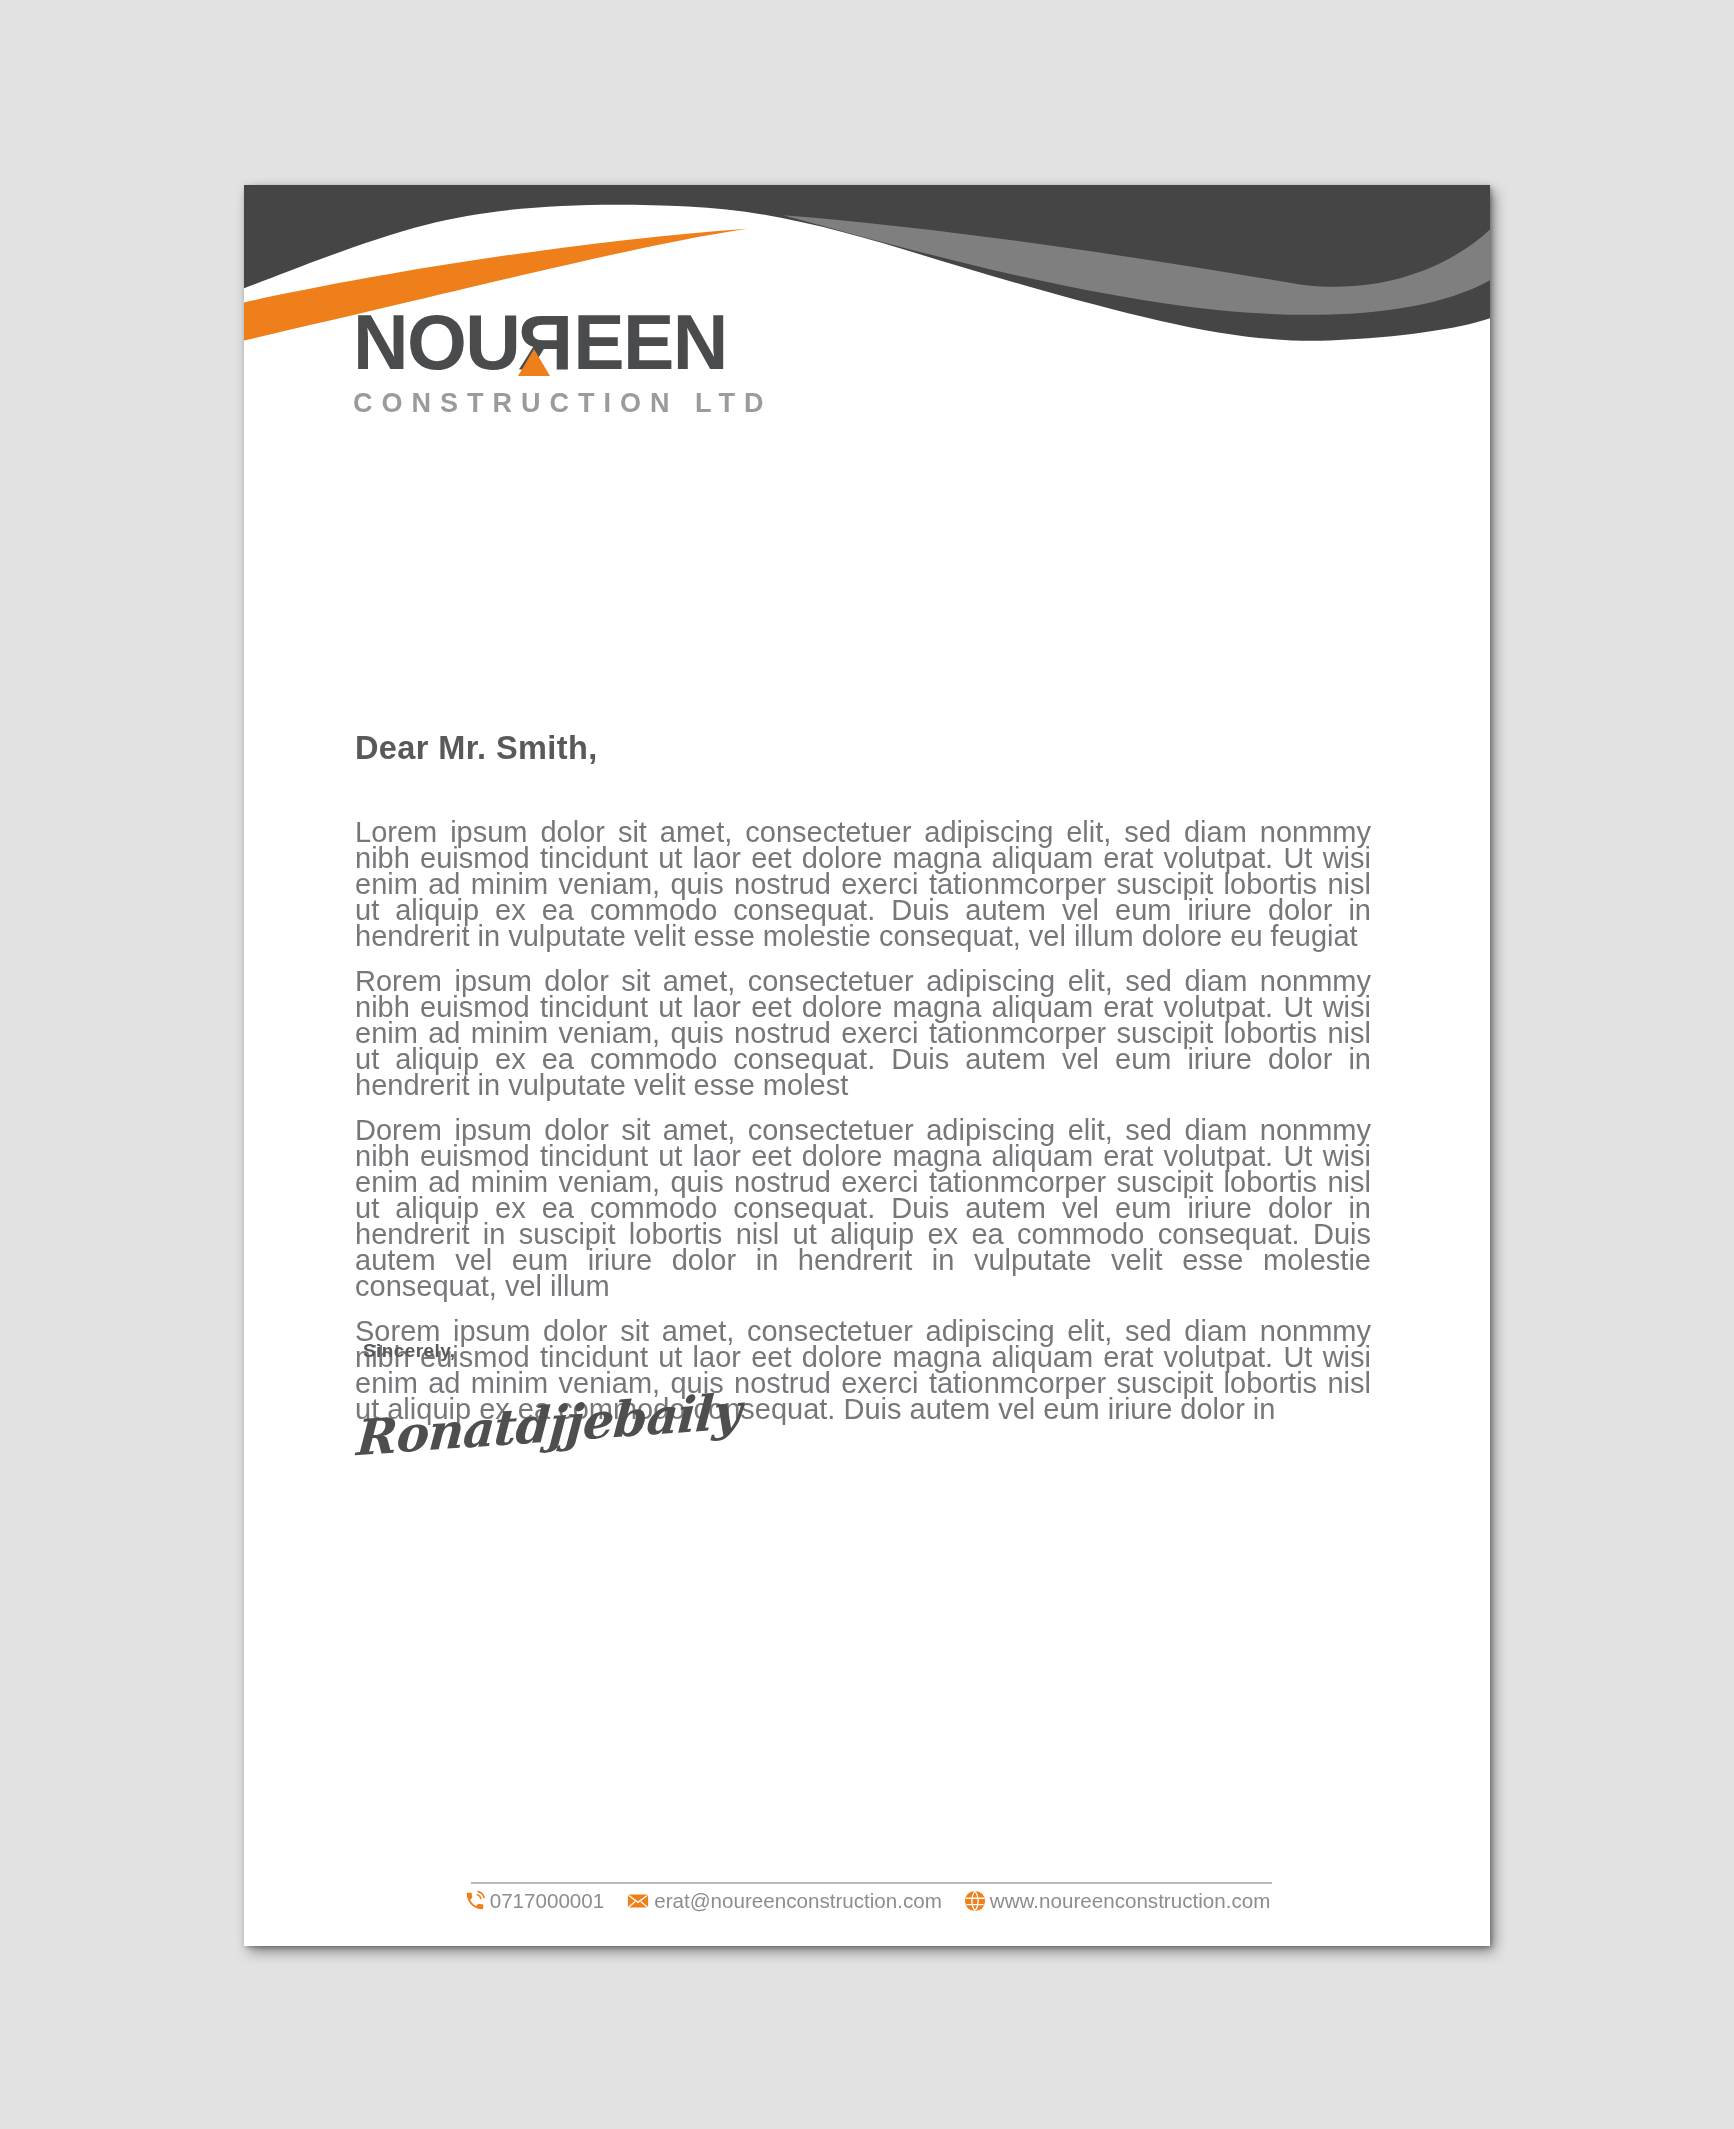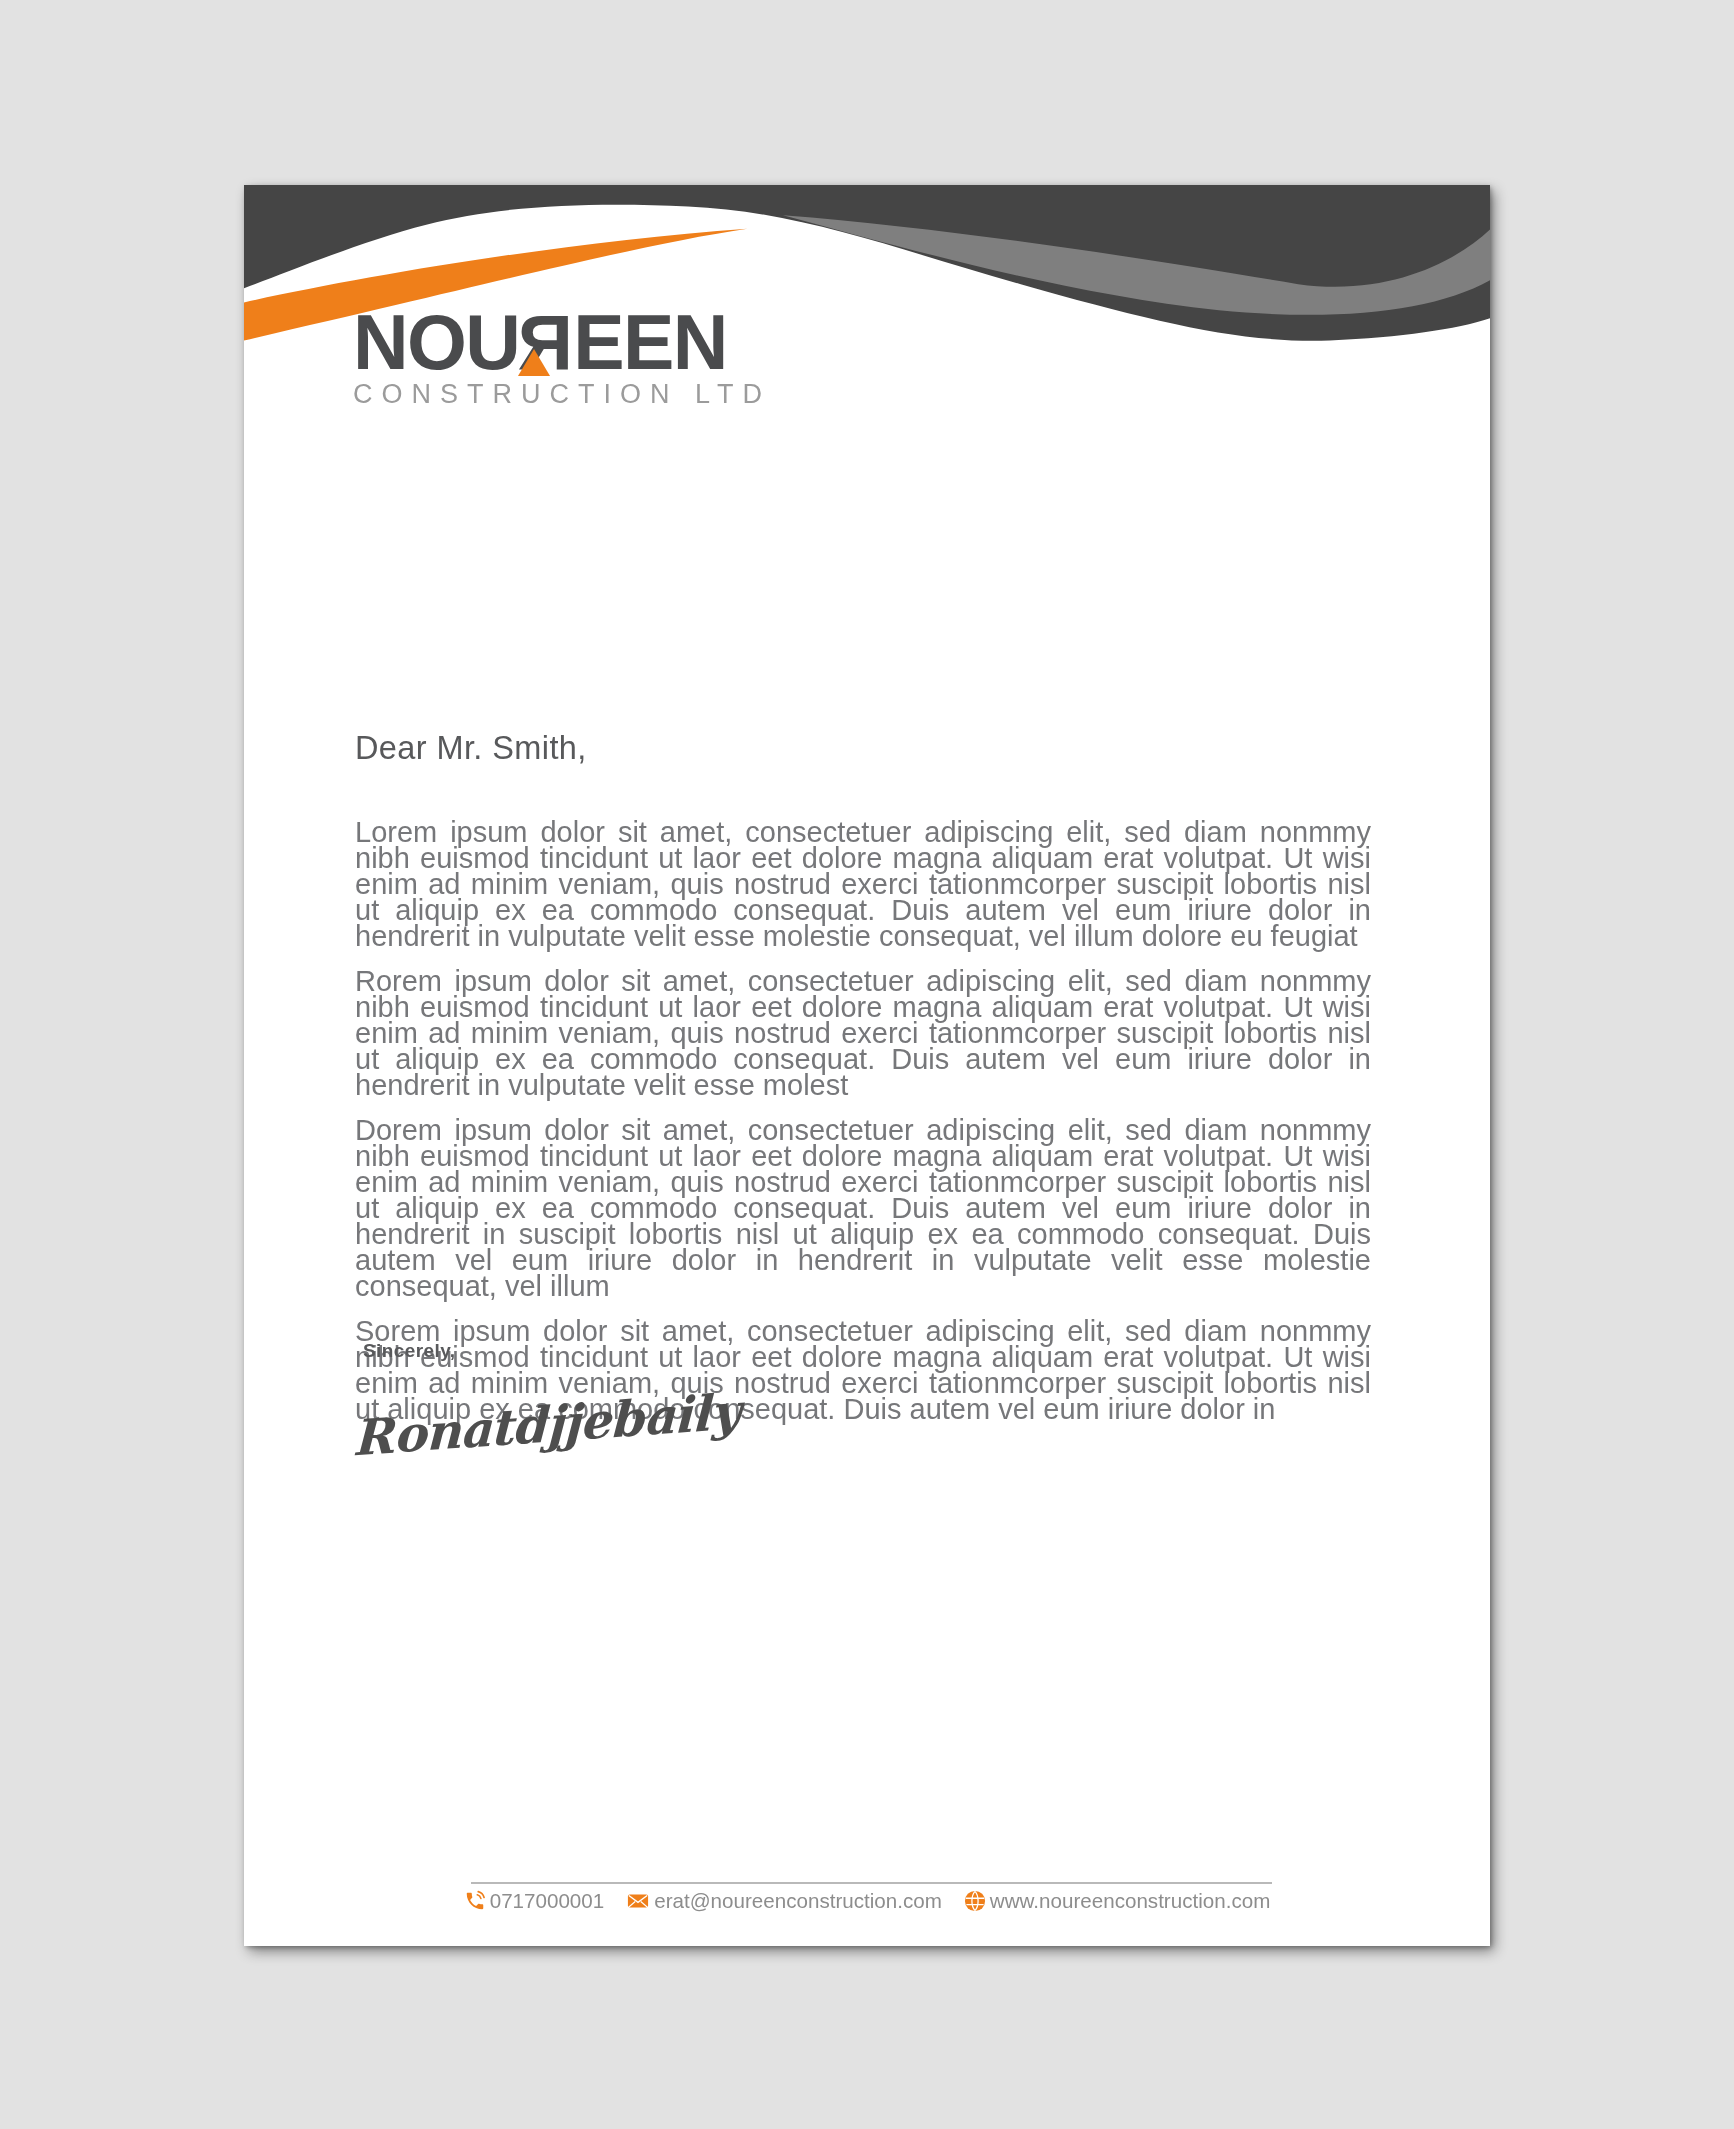--- a/index.html
+++ b/index.html
@@ -47,34 +47,35 @@
   .logo-r{position:relative; display:inline-block;}
   .r-flip{display:inline-block; transform:scaleX(-1);}
   .r-triangle{
     position:absolute; left:-1.6px; bottom:5.5px;
     width:0; height:0;
     border-left:16.6px solid transparent;
     border-right:16.6px solid transparent;
     border-bottom:27px solid var(--orange);
   }
   .logo-subtitle{
-    margin-top:0;
+    margin-top:9px;
     font-size:27px;
     letter-spacing:9px;
     color:var(--subtitle_gray);
     white-space:nowrap;
+    font-weight:bold;
   }
   
   .letter{
     position:absolute; left:111px; top:545px;
     width:1016px;
     color:var(--body_text);
   }
   .salutation{
-    font-size:32.5px; font-weight:normal;
+    font-size:32.5px; font-weight:bold;
     color:var(--heading_text);
     letter-spacing:0.4px;
   }
   .paragraphs{margin-top:52px;}
   .paragraphs p{
     font-size:29px; line-height:26px;
     text-align:justify;
     margin-bottom:19px;
     color:var(--body_text);
   }

